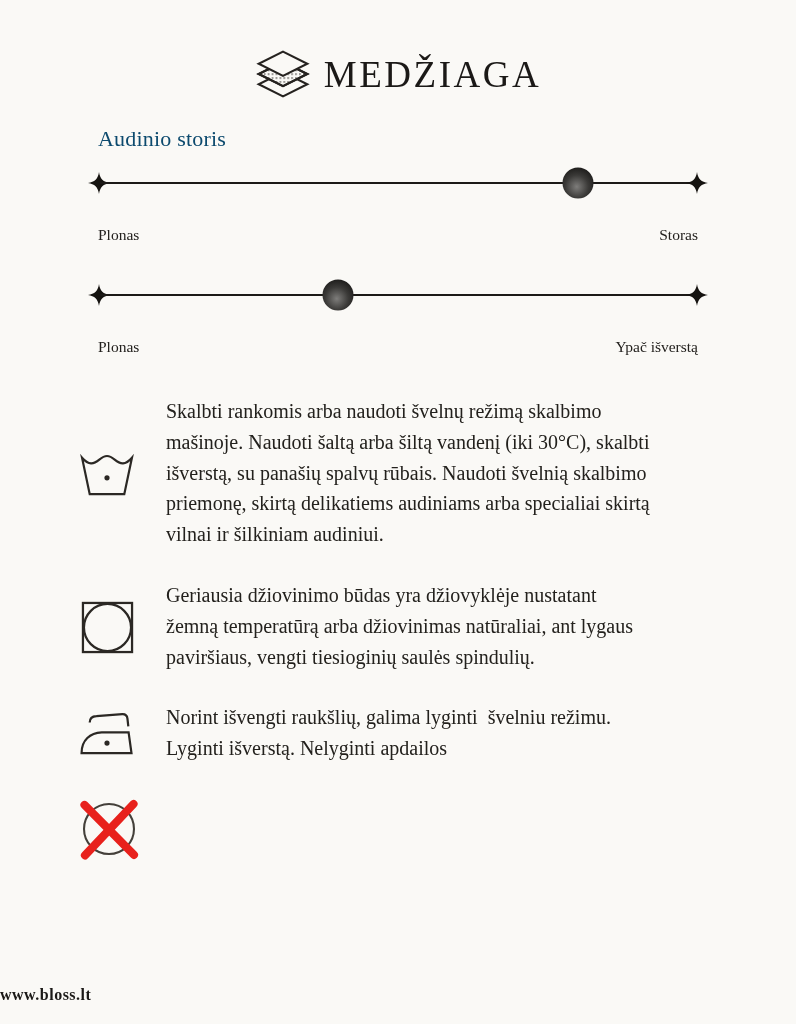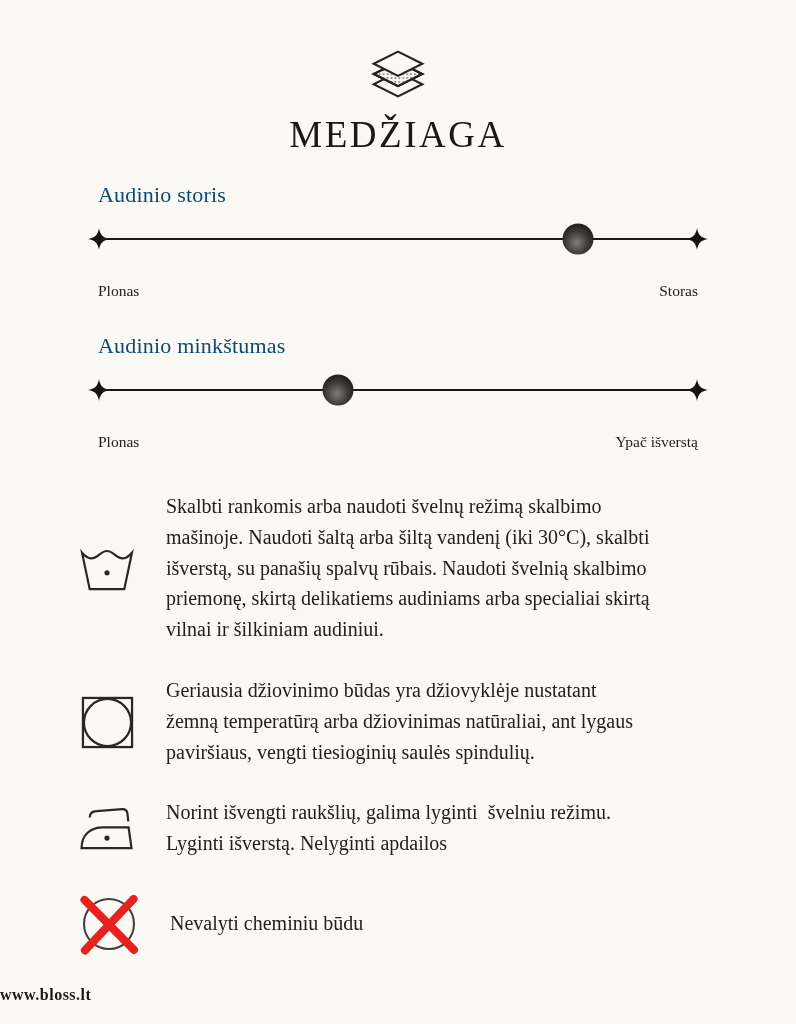--- a/index.html
+++ b/index.html
@@ -9,21 +9,21 @@
     margin:0 auto;
     background:#faf9f6;
     color:#211f1c;
     font-family:"Liberation Serif", serif;
     overflow:hidden;
   }
 
   
   .header {
     display:flex; align-items:center; justify-content:center;
-    gap:13px; padding-top:48px;flex-direction:column;
+    gap:13px; padding-top:48px;
   }
   .brand-title {
     font-size:37px; font-weight:400; letter-spacing:2.5px;
     color:#1b1917; margin:0;
   }
 
   
   .sliders { margin:26px 98px 0 98px; }
   .slider-block { margin-top:0; }
   .slider-block + .slider-block { margin-top:33px; }
@@ -112,21 +112,20 @@
         </svg>
         <div class="slider-ball" style="left: 80%;"></div>
       </div>
       <div class="slider-labels">
         <span>Plonas</span>
         <span>Storas</span>
       </div>
     </div>
 
     <div class="slider-block">
-      <h2 class="slider-heading">Audinio minkštumas</h2>
       <div class="track-row">
         <svg class="track-star left" viewBox="0 0 22 22">
           <path d="M11 0 C11.8 6.5 15.5 10.2 22 11 C15.5 11.8 11.8 15.5 11 22 C10.2 15.5 6.5 11.8 0 11 C6.5 10.2 10.2 6.5 11 0 Z" fill="#151310"></path>
         </svg>
         <div class="track-line"></div>
         <svg class="track-star right" viewBox="0 0 22 22">
           <path d="M11 0 C11.8 6.5 15.5 10.2 22 11 C15.5 11.8 11.8 15.5 11 22 C10.2 15.5 6.5 11.8 0 11 C6.5 10.2 10.2 6.5 11 0 Z" fill="#151310"></path>
         </svg>
         <div class="slider-ball" style="left: 40%;"></div>
       </div>
@@ -180,20 +179,19 @@
     </li>
 
     <li class="care-item centered">
       <span class="care-icon-box">
         <svg width="66" height="66" viewBox="0 0 70 70">
           <circle cx="35" cy="35" r="26.5" fill="none" stroke="#44403a" stroke-width="2.2"></circle>
           <line x1="9" y1="9.5" x2="61.5" y2="62.5" stroke-width="8.6" stroke-linecap="round" style="stroke: rgb(232, 33, 28);"></line>
           <line x1="61" y1="8.5" x2="9.5" y2="63" stroke-width="8.6" stroke-linecap="round" style="stroke: rgb(232, 33, 28);"></line>
         </svg>
       </span>
-      <p class="care-text">Nevalyti cheminiu būdu</p>
     </li>
 
   </ul>
 
   <div class="footer">www.bloss.lt</div>
 
 </div>
 
 </body></html>

